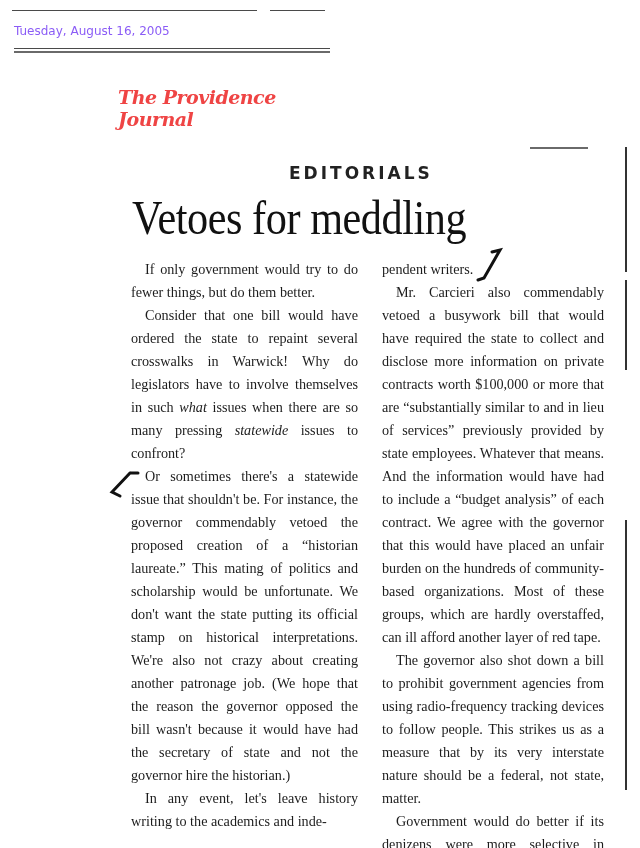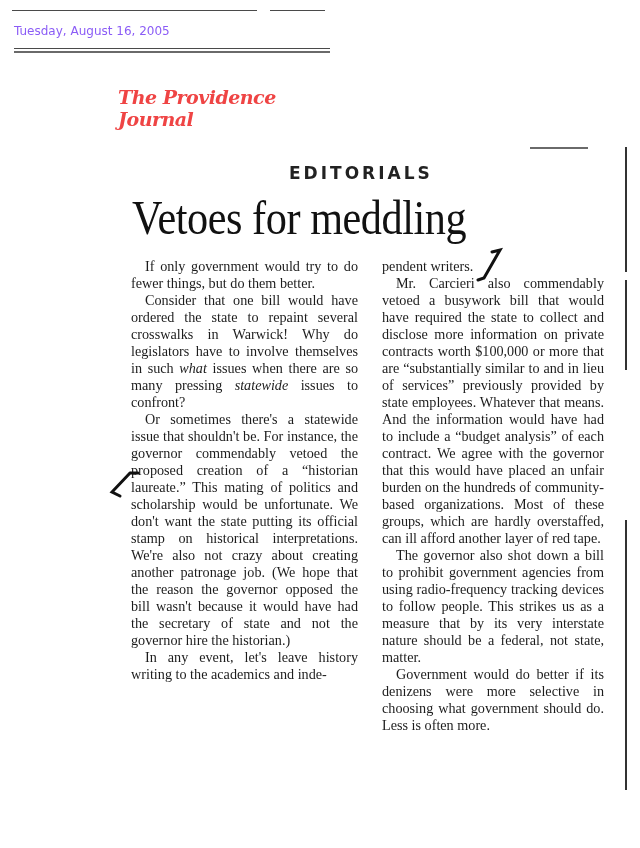--- a/index.html
+++ b/index.html
@@ -22,21 +22,21 @@
       font-size: 17px; letter-spacing: 3px; color: #222;
     }
     .headline {
       position: absolute; left: 132px; top: 190px;
       font-family: "Liberation Serif", serif; font-size: 48px; color: #111;
       transform: scaleX(0.88); transform-origin: left top;
       letter-spacing: -0.5px; white-space: nowrap;
     }
     .column {
       position: absolute; top: 258px; width: 227px;
-      font-family: "Liberation Serif", serif; font-size: 14.2px; line-height: 17px;
+      font-family: "Liberation Serif", serif; font-size: 14.2px; line-height: 23px;
       color: #1c1c1c; text-align: justify;
     }
     .column.left { left: 131px; }
     .column.right { left: 382px; width: 222px; }
     .column p { margin: 0; text-indent: 14px; }
     .column p.cont { text-indent: 0; }
     .column em { font-style: italic; }
     .vline { position: absolute; width: 2px; background: #333; }
     .mark { position: absolute; }
   </style>

